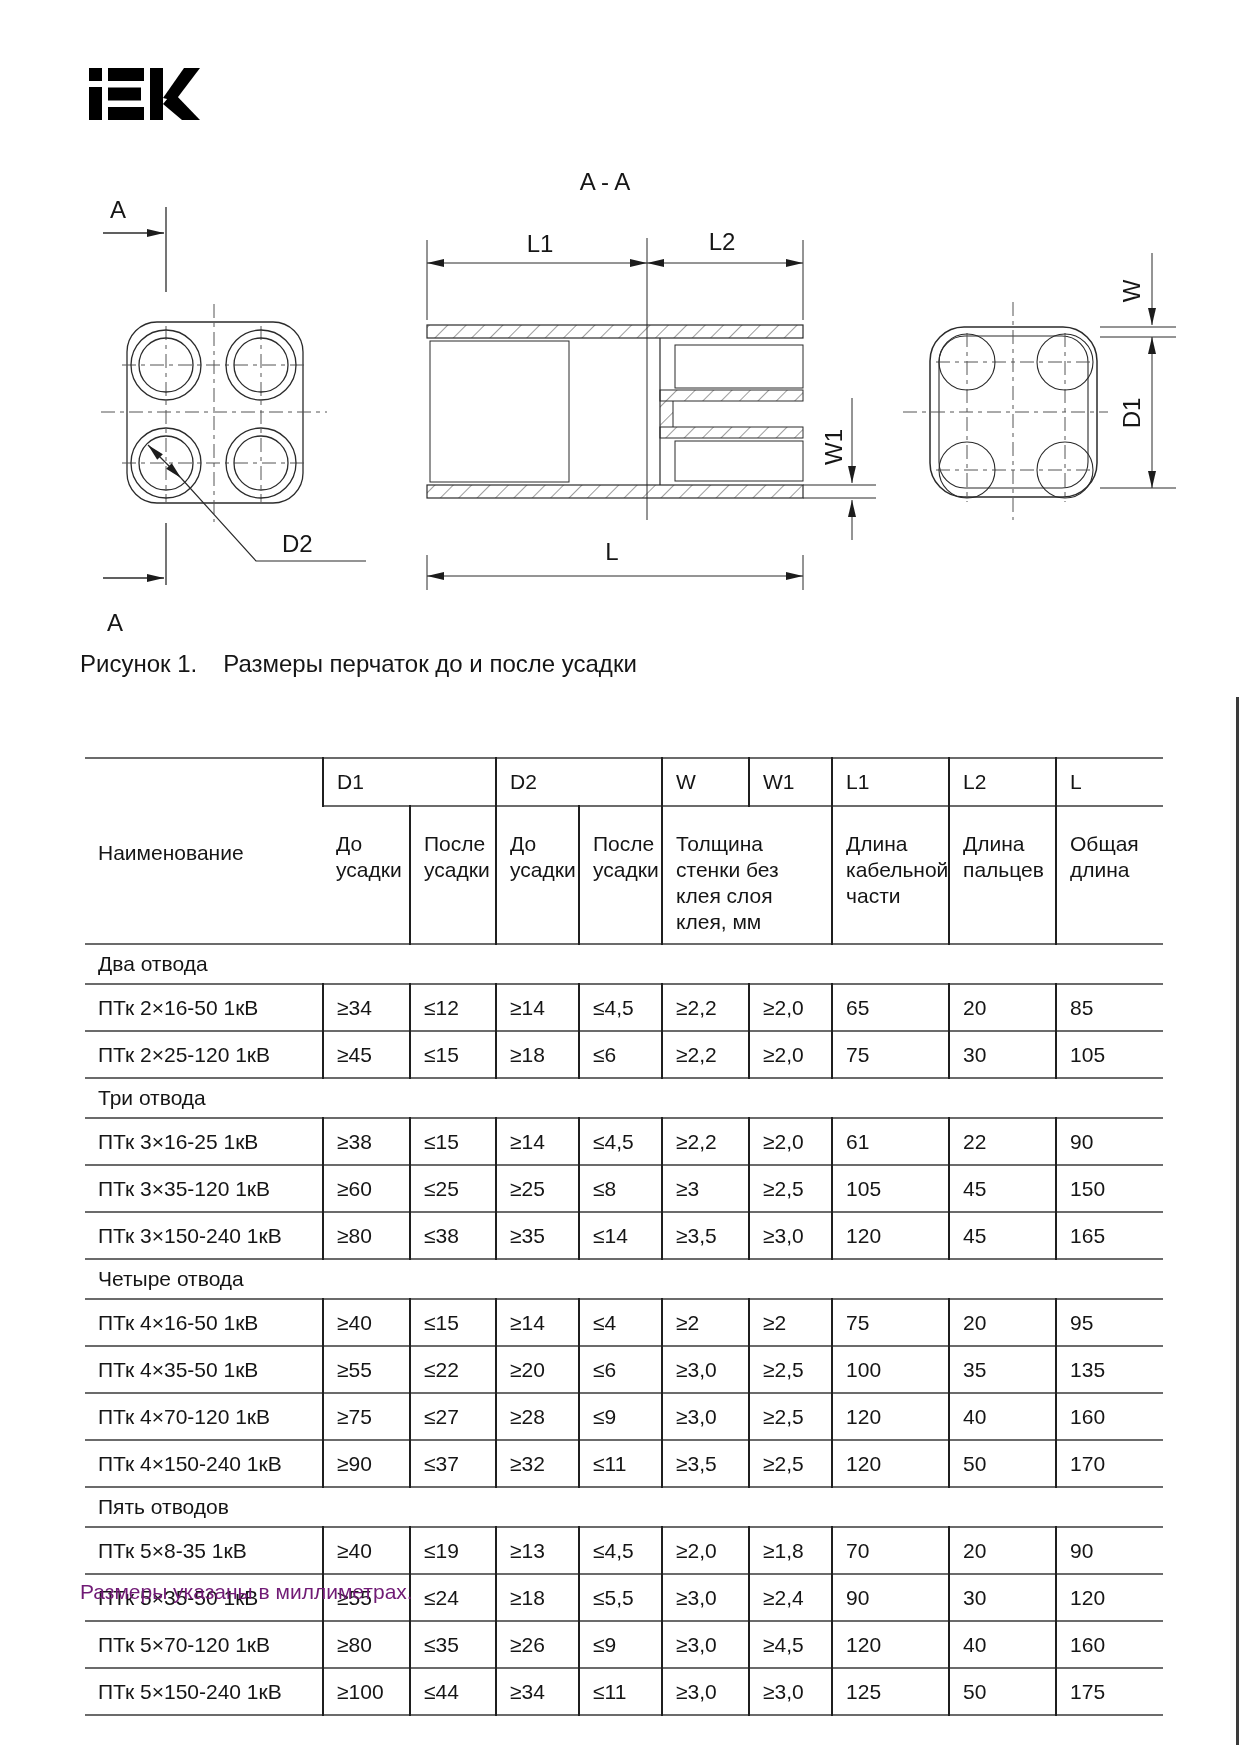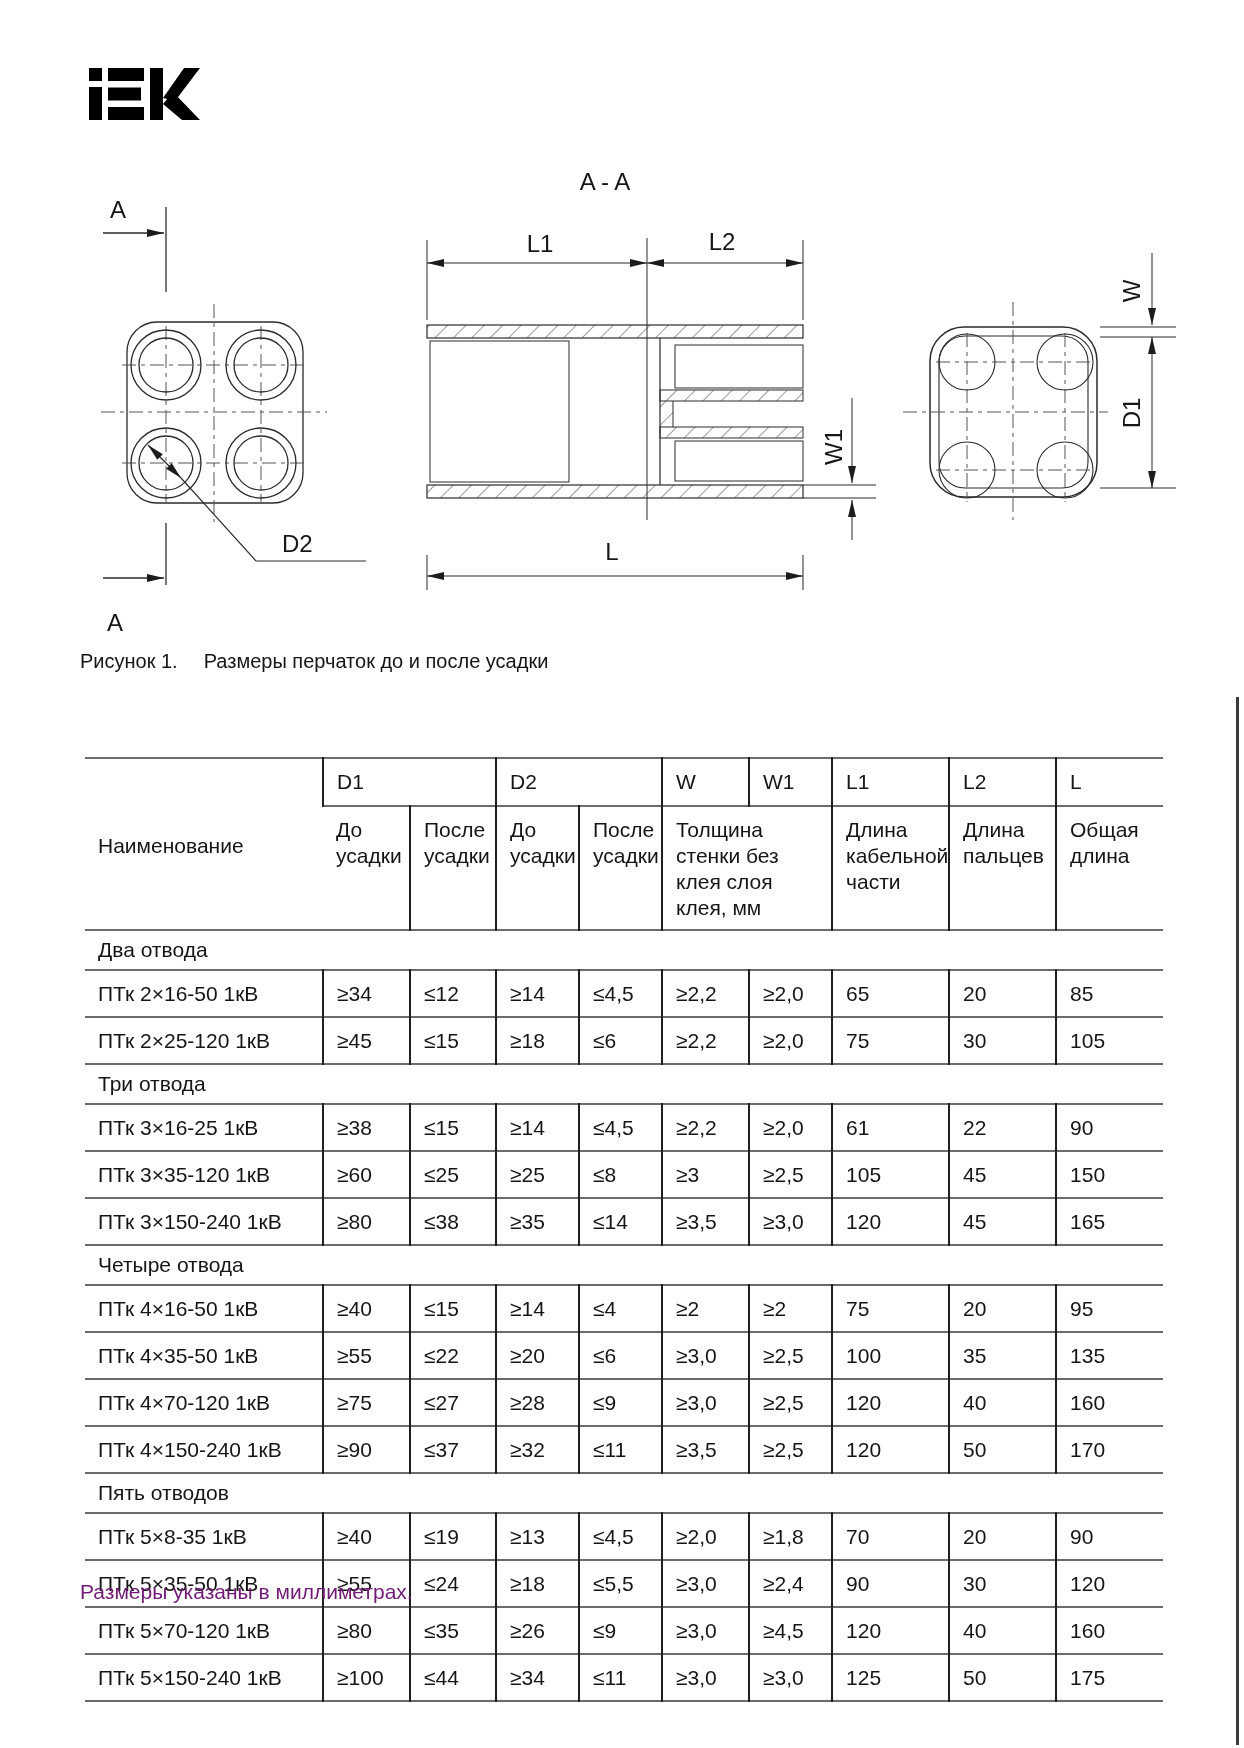--- a/index.html
+++ b/index.html
@@ -4,38 +4,38 @@
 <style>
   html,body{margin:0;padding:0;background:#e8e8e8;}
   .page{
     position:relative;width:1244px;height:1748px;background:#ffffff;
     font-family:"Liberation Sans","DejaVu Sans",sans-serif;color:#1a1a1a;
     overflow:hidden;margin:0 auto;
   }
   .logo{position:absolute;left:89px;top:68px;width:111px;height:52px;}
   .drawing-svg{position:absolute;left:0;top:140px;}
   .svg-label{font-family:"Liberation Sans","DejaVu Sans",sans-serif;font-size:24px;fill:#161616;}
-  .caption{position:absolute;left:80px;top:650px;font-size:20px;color:#151515;white-space:nowrap;}
+  .caption{position:absolute;left:80px;top:650px;font-size:24px;color:#151515;white-space:nowrap;}
   .caption .cap-label{margin-right:26px;}
   .dim-table{
     position:absolute;left:85px;top:757px;width:1078px;
     border-collapse:collapse;table-layout:fixed;font-size:21px;color:#151515;
   }
   .dim-table th,.dim-table td{
     font-weight:normal;text-align:left;padding:0 6px 0 13px;
     border-left:2px solid #1f1f1f;overflow:hidden;
   }
   .dim-table th:first-child,.dim-table td:first-child{border-left:none;}
   .dim-table thead tr{border-top:2px solid #6b6b6b;}
   .dim-table thead tr.hrow2{border-top:2px solid #6b6b6b;}
   .dim-table tbody tr{border-top:2px solid #6b6b6b;}
   .dim-table tbody tr:last-child{border-bottom:2px solid #6b6b6b;}
   .dim-table thead tr.hrow1 th{height:46px;vertical-align:middle;}
   .dim-table thead th.name-head{vertical-align:top;padding-top:4px;}
-  .dim-table thead tr.hrow2 th{height:112px;vertical-align:top;padding-top:10px;line-height:26px;}
+  .dim-table thead tr.hrow2 th{height:112px;vertical-align:top;padding-top:24px;line-height:26px;}
   .dim-table tbody tr.group-row td{height:38px;vertical-align:middle;border-left:none;}
   .dim-table tbody tr.data-row td{height:45px;vertical-align:middle;}
   .footnote{position:absolute;left:80px;top:1580px;font-size:21px;color:#701a75;}
   .page-edge-line{position:absolute;left:1236px;top:697px;width:3px;height:1048px;background:#3a3a3a;}
 </style>
 </head>
 <body>
 
 <div class="page">
 

